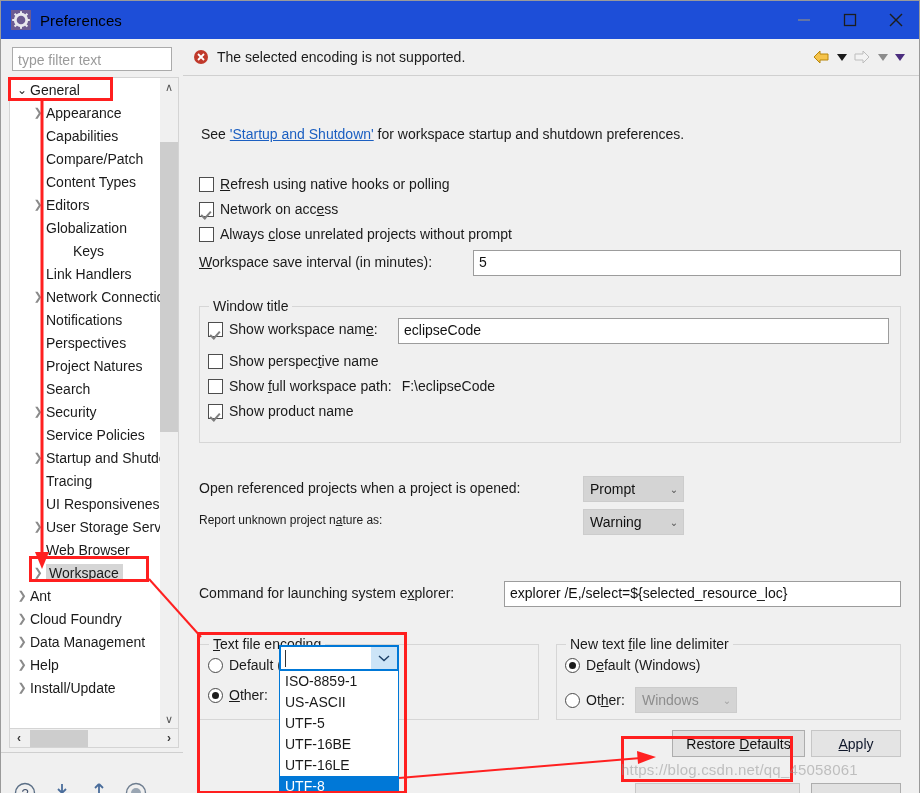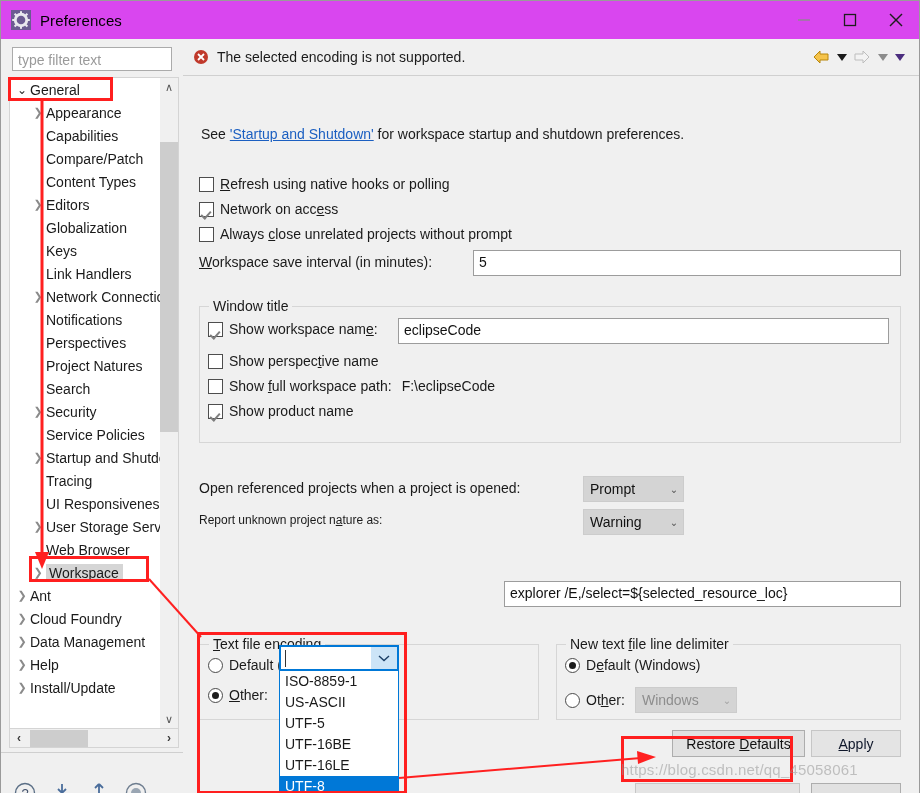--- a/index.html
+++ b/index.html
@@ -16,21 +16,21 @@
     position: relative;
     width: 920px; height: 793px;
     background: #f0f0f0;
     border: 1px solid #9a9a9a;
   }
 
   
   .titlebar {
     position: absolute; left: 0; top: 0;
     width: 918px; height: 38px;
-    background: #d946ef;
+    background: #1d4ed8;
     display: flex; align-items: center;
   }
   .app-icon {
     width: 20px; height: 20px;
     margin-left: 10px; margin-right: 9px;
     flex: 0 0 auto;
     position: relative;
   }
   .app-icon svg { display:block; }
   .title-text {
@@ -391,21 +391,21 @@
             <span class="tlabel">Content Types</span>
           </div>
           <div class="trow" style="padding-left: 20px;">
             <span class="arrow">❯</span>
             <span class="tlabel">Editors</span>
           </div>
           <div class="trow" style="padding-left: 20px;">
             <span class="arrow"></span>
             <span class="tlabel">Globalization</span>
           </div>
-          <div class="trow" style="padding-left: 20px;">
+          <div class="trow" style="padding-left: 20px; margin-left: 27px;">
             <span class="arrow"></span>
             <span class="tlabel">Keys</span>
           </div>
           <div class="trow" style="padding-left: 20px;">
             <span class="arrow"></span>
             <span class="tlabel">Link Handlers</span>
           </div>
           <div class="trow" style="padding-left: 20px;">
             <span class="arrow">❯</span>
             <span class="tlabel">Network Connections</span>
@@ -621,20 +621,23 @@
       </div>
 
       <div style="position:absolute;left:16px;top:437px;font-size:12px;">
         <span>Report unknown project n</span><span class="u">a</span><span>ture as:</span>
       </div>
       <div class="combo" style="position:absolute;left:400px;top:433px;width:101px;height:26px;">
         <span class="cv">Warning</span>
         <span class="carr">⌄</span>
       </div>
 
+      <div style="position:absolute;left:16px;top:509px;font-size:14px;">
+        <span>Command for launching system e</span><span class="u">x</span><span>plorer:</span>
+      </div>
       <div class="txtinput" style="position:absolute;left:321px;top:505px;width:397px;height:26px;">explorer /E,/select=${selected_resource_loc}</div>
 
       <div class="group" style="left:16px;top:568px;width:340px;height:76px;">
         <div class="gtitle"><span class="u">T</span><span>ext file encoding</span></div>
         <div class="rad-row" style="left:8px;top:12px;">
           <div class="radio"></div>
           <span class="lbl">Default (GBK)</span>
         </div>
         <div class="rad-row" style="left:8px;top:42px;">
           <div class="radio on"></div>

